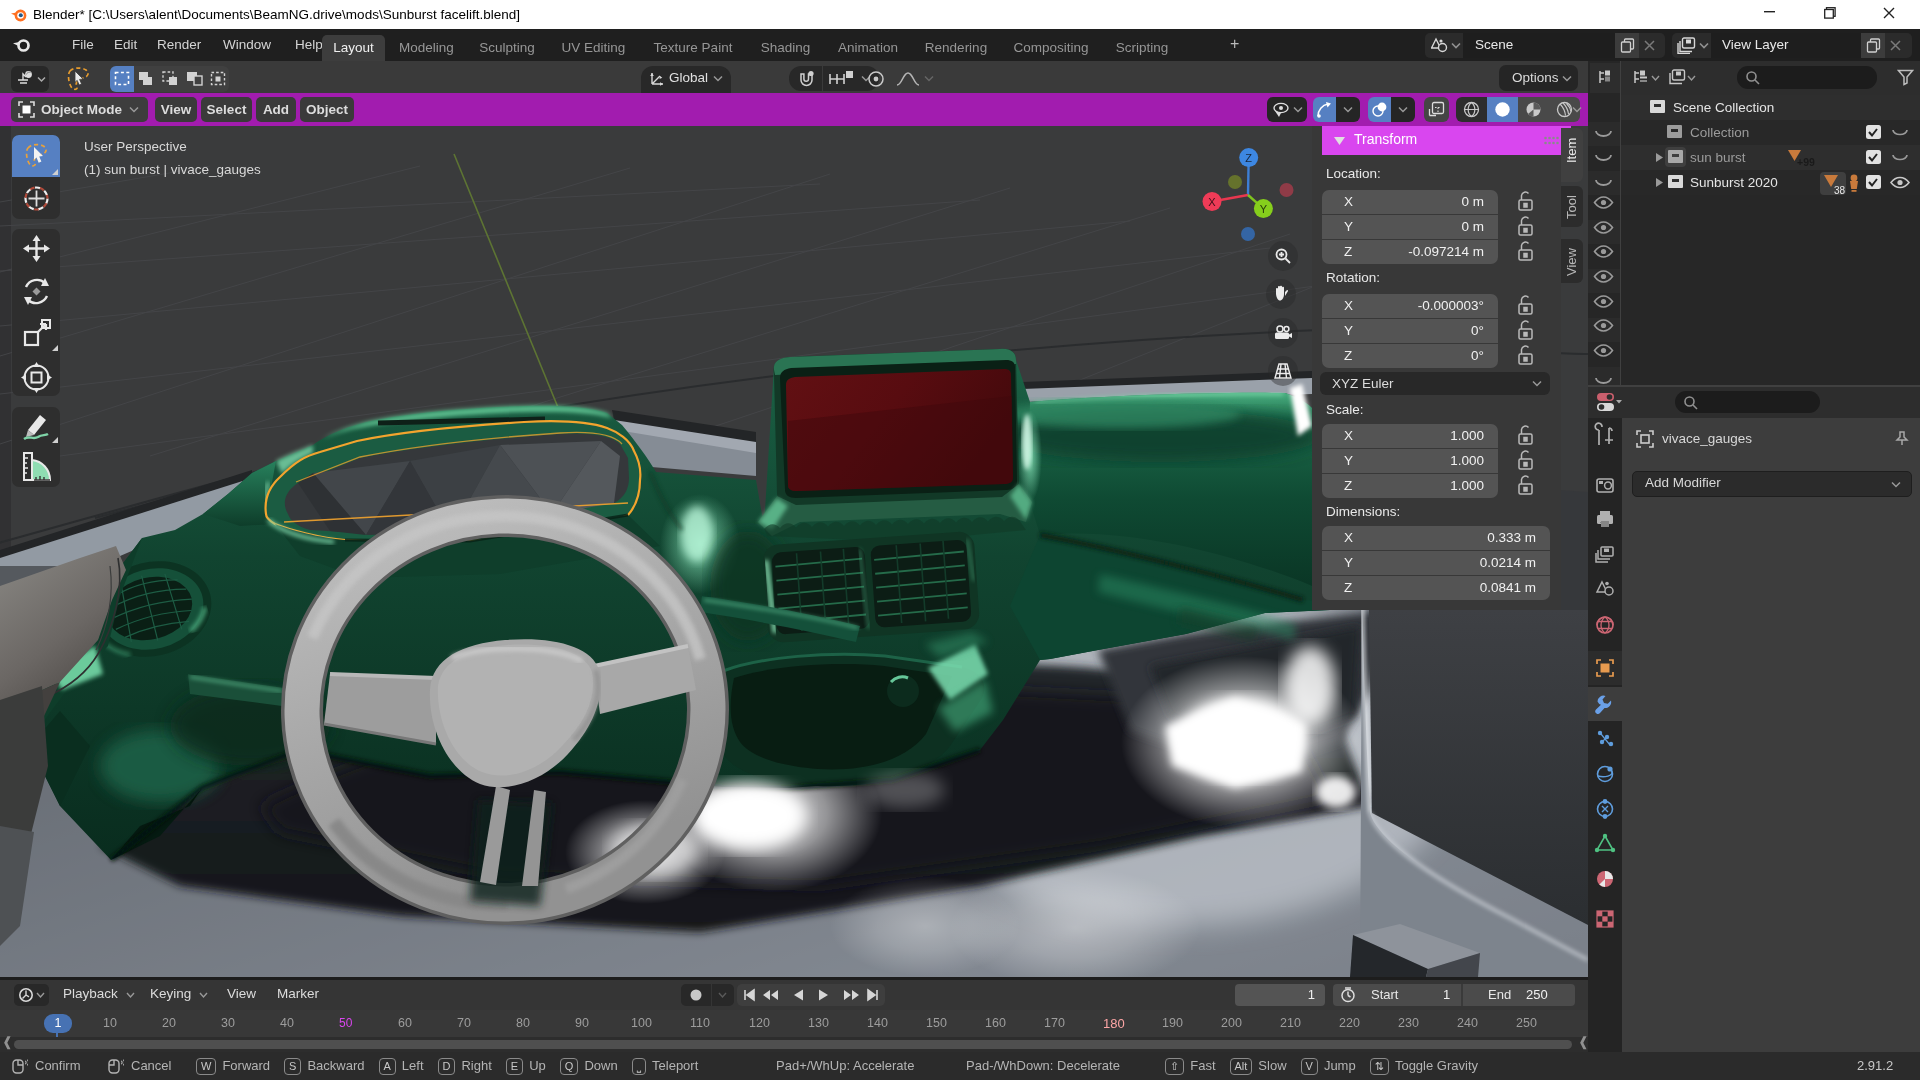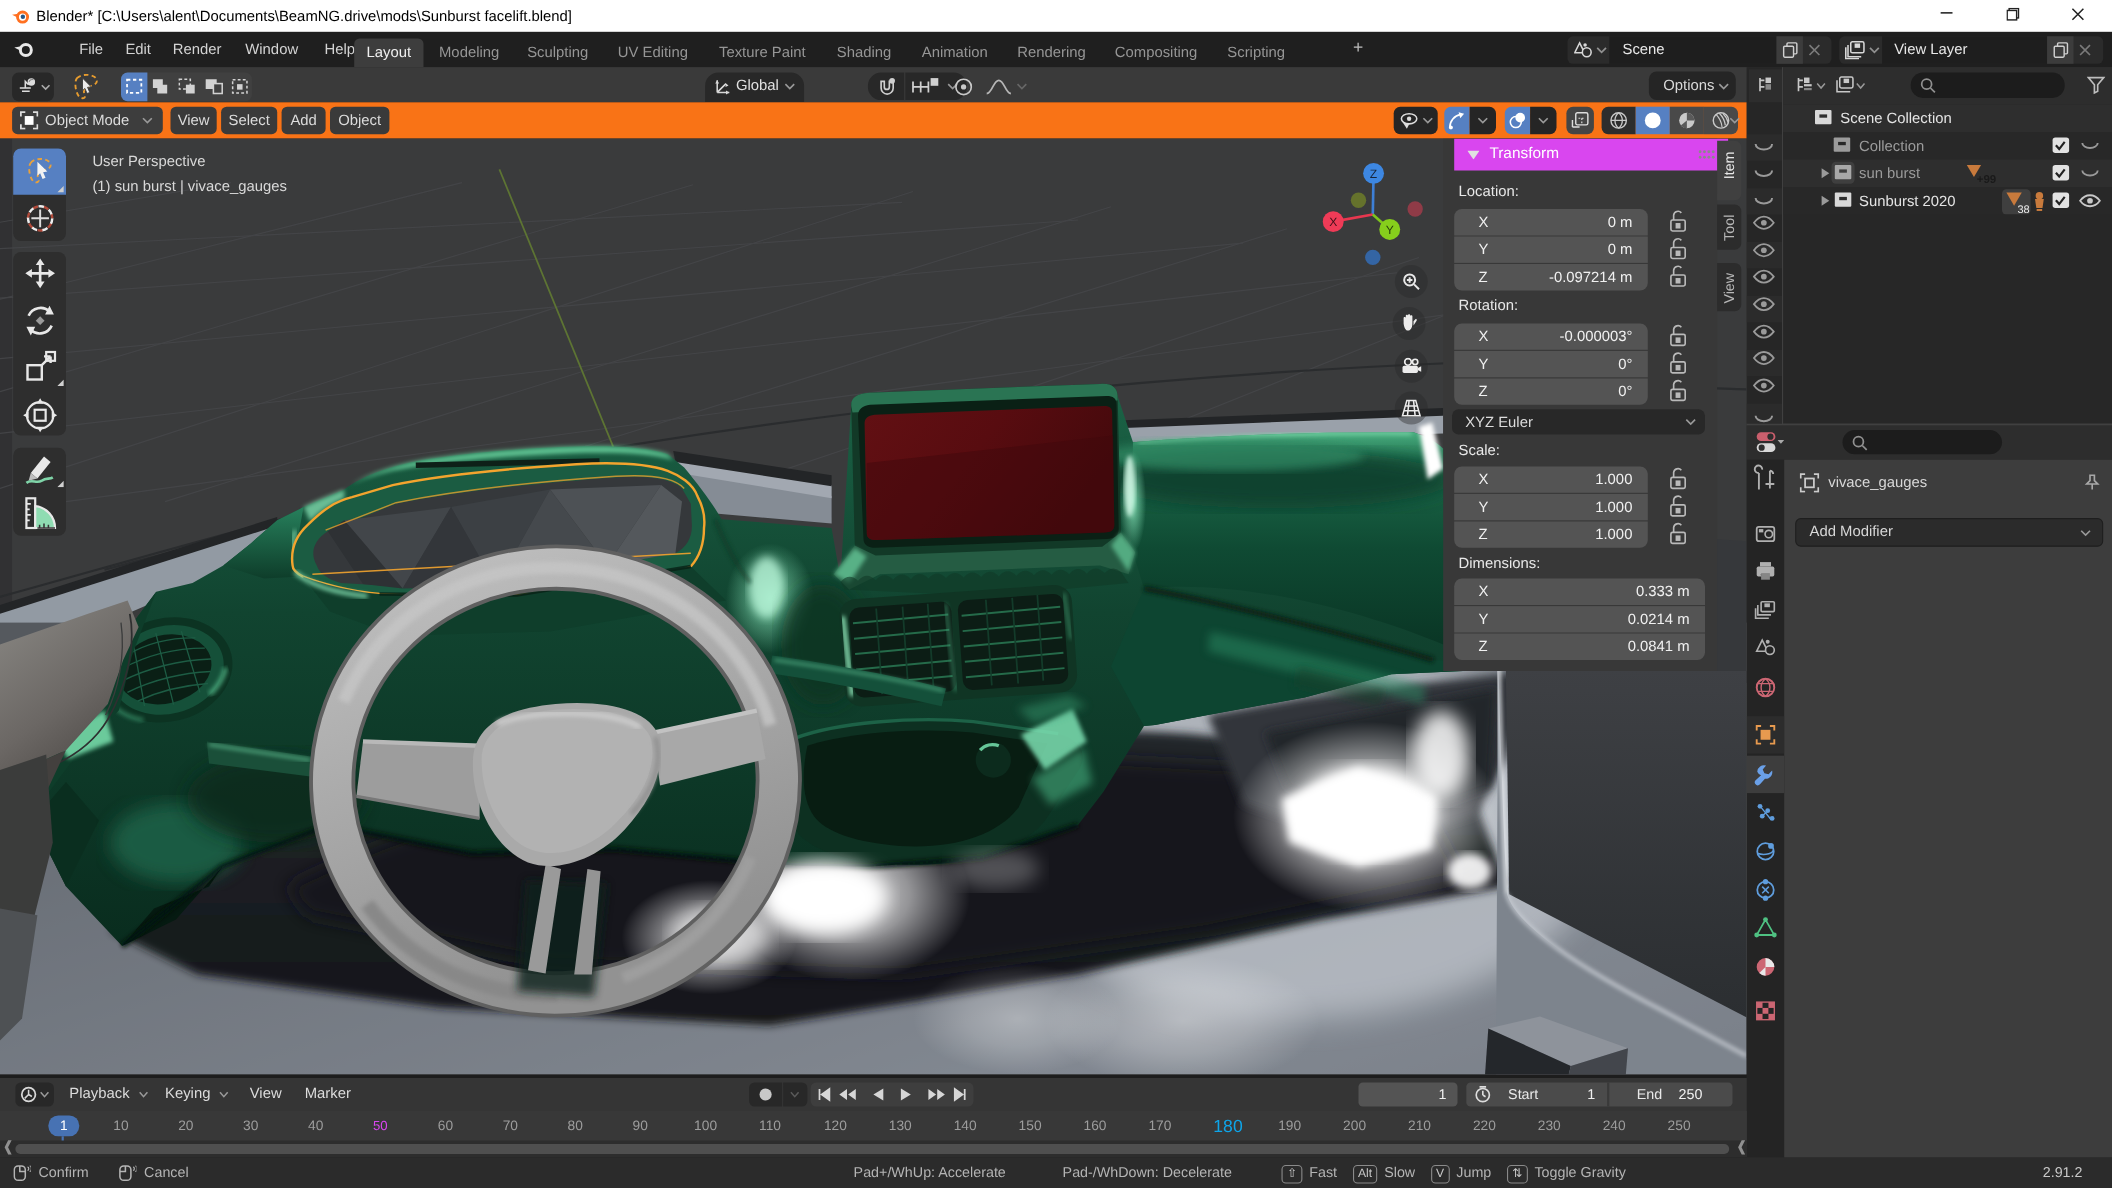--- a/index.html
+++ b/index.html
@@ -6,21 +6,21 @@
     font-family:"Liberation Sans",sans-serif;-webkit-font-smoothing:antialiased;}
   .abs{position:absolute;}
   #titlebar{left:0;top:0;width:1920px;height:29px;background:#fff;color:#000;font-size:13.5px;}
   #titlebar .ttext{position:absolute;left:33px;top:7px;letter-spacing:0;}
   #topbar{left:0;top:29px;width:1920px;height:32px;background:#1f1f1f;}
   .menutxt{position:absolute;top:8px;color:#d4d4d4;font-size:13.5px;margin-left:34px;}
   .wtab{position:absolute;top:6px;height:26px;border-radius:5px 5px 0 0;color:#969696;
     font-size:13.5px;line-height:26px;text-align:center;}
   .wtab.active{background:#3d3d3d;color:#f0f0f0;}
   #toolrow{left:0;top:61px;width:1588px;height:32px;background:#3a3a3a;}
-  #vphead{left:0;top:93px;width:1588px;height:33px;background:#f97316;}
+  #vphead{left:0;top:93px;width:1588px;height:33px;background:#a21caf;font-weight:bold;}
   .hbtn{position:absolute;background:#3a3a3a;border-radius:5px;color:#dcdcdc;font-size:13.5px;
     line-height:25px;text-align:center;top:4px;height:25px;}
   #viewport{left:0;top:126px;width:1588px;height:851px;background:#3a3b3c;overflow:hidden;}
   #rightcol{left:1588px;top:61px;width:332px;height:991px;background:#404040;}
   #timeline{left:0;top:977px;width:1588px;height:75px;background:#353535;}
   #statusbar{left:0;top:1052px;width:1920px;height:28px;background:#2b2b2b;color:#b4b4b4;font-size:13px;}
   .skey{display:inline-block;border:1px solid #8a8a8a;border-radius:4px;color:#c8c8c8;
     font-size:11px;line-height:13px;padding:1px 4px;margin:0 6px 0 14px;text-align:center;}
   .field{position:absolute;background:#545454;color:#f1f1f1;font-size:13.5px;height:24px;line-height:24px;}
   .flabel{position:absolute;left:22px;}
@@ -1136,21 +1136,21 @@
   <span class="abs" style="left:516px;top:39px;color:#9d9d9d;font-size:12.5px">80</span>
   <span class="abs" style="left:575px;top:39px;color:#9d9d9d;font-size:12.5px">90</span>
   <span class="abs" style="left:631px;top:39px;color:#9d9d9d;font-size:12.5px">100</span>
   <span class="abs" style="left:690px;top:39px;color:#9d9d9d;font-size:12.5px">110</span>
   <span class="abs" style="left:749px;top:39px;color:#9d9d9d;font-size:12.5px">120</span>
   <span class="abs" style="left:808px;top:39px;color:#9d9d9d;font-size:12.5px">130</span>
   <span class="abs" style="left:867px;top:39px;color:#9d9d9d;font-size:12.5px">140</span>
   <span class="abs" style="left:926px;top:39px;color:#9d9d9d;font-size:12.5px">150</span>
   <span class="abs" style="left:985px;top:39px;color:#9d9d9d;font-size:12.5px">160</span>
   <span class="abs" style="left:1044px;top:39px;color:#9d9d9d;font-size:12.5px">170</span>
-  <span class="abs" style="left:1103px;top:39px;color:#0ea5e9;font-size:16px">180</span>
+  <span class="abs" style="left:1103px;top:39px;color:#fca5a5;font-size:13px">180</span>
   <span class="abs" style="left:1162px;top:39px;color:#9d9d9d;font-size:12.5px">190</span>
   <span class="abs" style="left:1221px;top:39px;color:#9d9d9d;font-size:12.5px">200</span>
   <span class="abs" style="left:1280px;top:39px;color:#9d9d9d;font-size:12.5px">210</span>
   <span class="abs" style="left:1339px;top:39px;color:#9d9d9d;font-size:12.5px">220</span>
   <span class="abs" style="left:1398px;top:39px;color:#9d9d9d;font-size:12.5px">230</span>
   <span class="abs" style="left:1457px;top:39px;color:#9d9d9d;font-size:12.5px">240</span>
   <span class="abs" style="left:1516px;top:39px;color:#9d9d9d;font-size:12.5px">250</span>
 
   <div class="abs" style="left:0;top:60px;width:1588px;height:15px;background:#2d2d2d"></div>
   <div class="abs" style="left:14px;top:63px;width:1558px;height:9px;background:#4f4f4f;border-radius:5px"></div>
@@ -1164,17 +1164,18 @@
     <path d="M6,1 L6,6 L11,6" stroke="#b4b4b4" stroke-width="1.4" fill="none"></path>
     <path d="M13,2 c1.5,0 1.5,3 0,3 M15,1 c2,0 2,5 0,5" stroke="#b4b4b4" stroke-width="1.1" fill="none"></path>
   </svg>
   <span class="abs" style="left:35px;top:6px">Confirm</span>
   <svg class="abs" style="left:108px;top:7px" width="16" height="15" viewBox="0 0 16 15">
     <rect x="1" y="1" width="10" height="13" rx="3.5" fill="none" stroke="#b4b4b4" stroke-width="1.4"></rect>
     <path d="M6,1 L6,6 L1,6" stroke="#b4b4b4" stroke-width="1.4" fill="none"></path>
     <path d="M13,2 c1.5,0 1.5,3 0,3 M15,1 c2,0 2,5 0,5" stroke="#b4b4b4" stroke-width="1.1" fill="none"></path>
   </svg>
   <span class="abs" style="left:131px;top:6px">Cancel</span>
+  <span class="abs" style="left:182px;top:6px"><span class="skey">W</span>Forward<span class="skey">S</span>Backward<span class="skey">A</span>Left<span class="skey">D</span>Right<span class="skey">E</span>Up<span class="skey">Q</span>Down<span class="skey">⎵</span>Teleport</span>
   <span class="abs" style="left:776px;top:6px">Pad+/WhUp: Accelerate</span>
   <span class="abs" style="left:966px;top:6px">Pad-/WhDown: Decelerate</span>
   <span class="abs" style="left:1165px;top:6px"><span class="skey" style="margin-left:0">⇧</span>Fast<span class="skey">Alt</span>Slow<span class="skey">V</span>Jump<span class="skey">⇅</span>Toggle Gravity</span>
   <span class="abs" style="left:1857px;top:6px;color:#c8c8c8">2.91.2</span>
 </div>
 
 </body></html>

